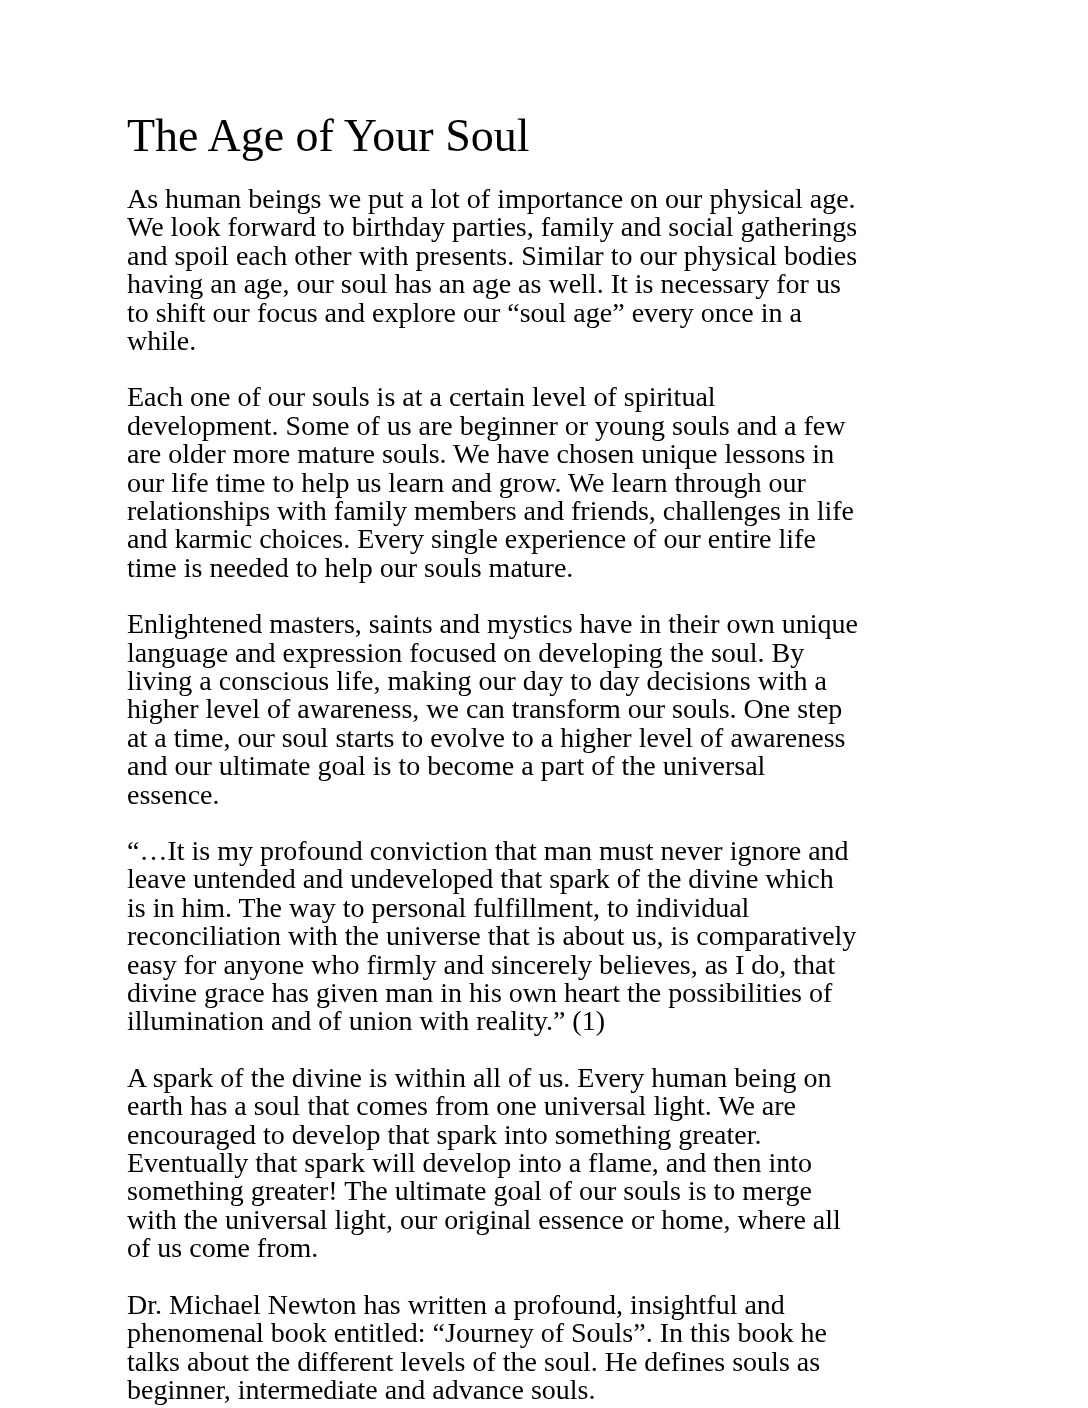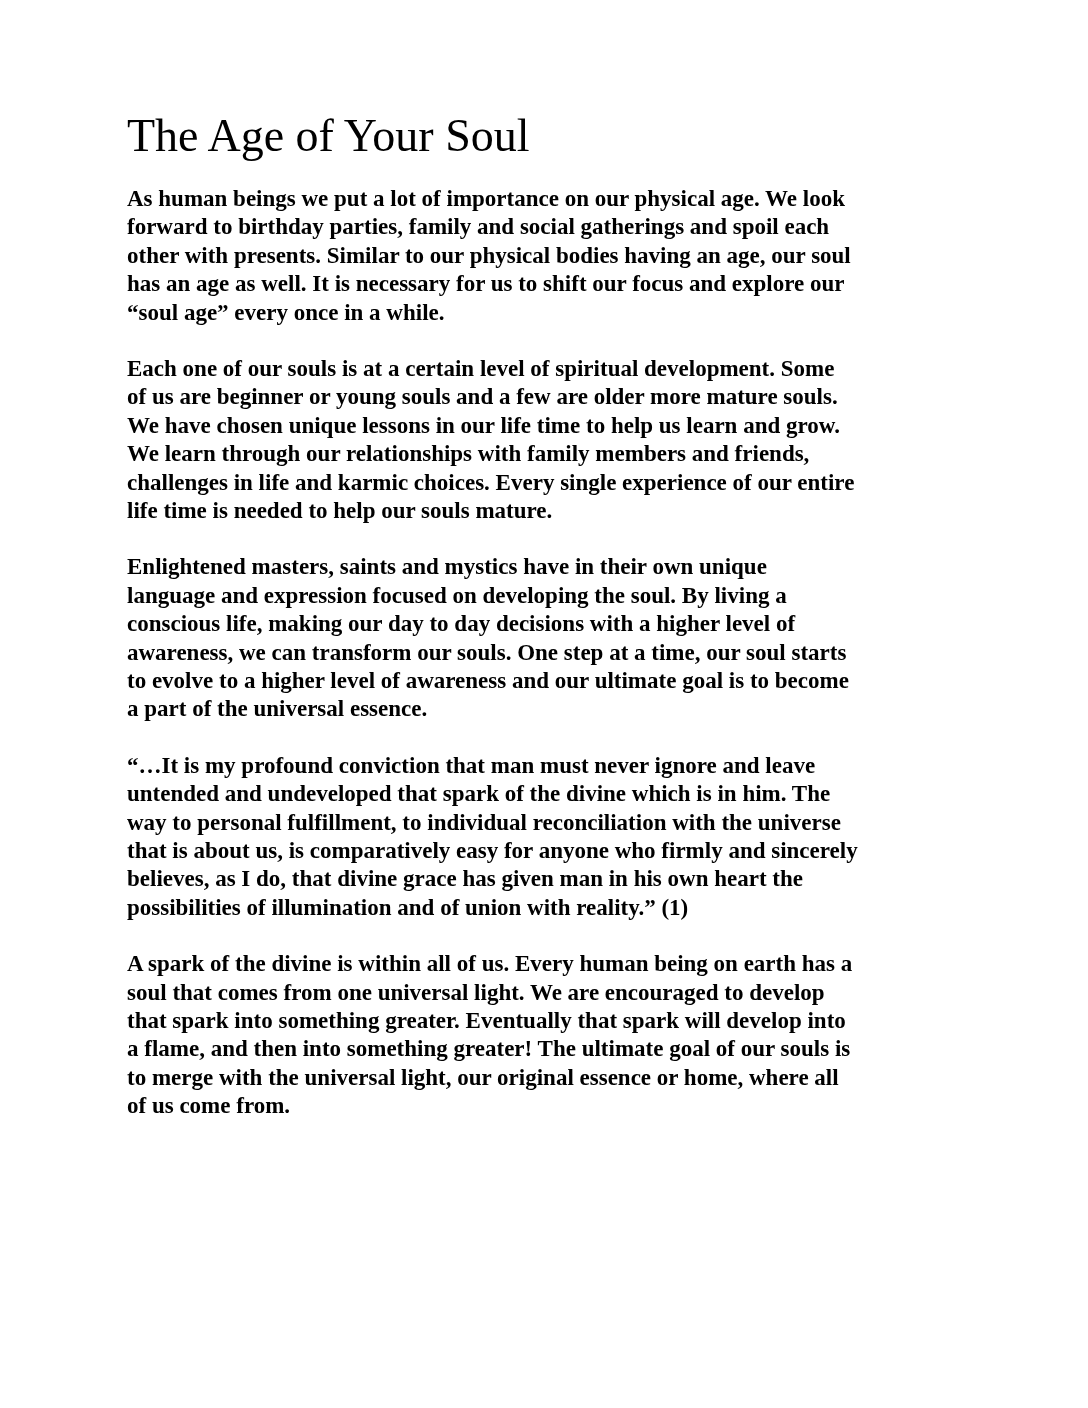--- a/index.html
+++ b/index.html
@@ -19,30 +19,30 @@
     overflow: hidden;
   }
   .doc-title {
     font-size: 46px;
     font-weight: 400;
     line-height: 1.15;
     margin: 0 0 22px 0;
     letter-spacing: 0;
   }
   .doc-paragraph {
-    font-size: 23px;
+    font-size: 28px;
     line-height: 28.4px;
     margin: 0 0 28px 0;
     text-align: left;
-    font-weight: bold;
   }
 </style>
 </head>
 <body>
 
 <div class="page">
   <h1 class="doc-title">The Age of Your Soul</h1>
   <p class="doc-paragraph">As human beings we put a lot of importance on our physical age. We look forward to birthday parties, family and social gatherings and spoil each other with presents. Similar to our physical bodies having an age, our soul has an age as well. It is necessary for us to shift our focus and explore our “soul age” every once in a while.</p>
   <p class="doc-paragraph">Each one of our souls is at a certain level of spiritual development. Some of us are beginner or young souls and a few are older more mature souls. We have chosen unique lessons in our life time to help us learn and grow. We learn through our relationships with family members and friends, challenges in life and karmic choices. Every single experience of our entire life time is needed to help our souls mature.</p>
   <p class="doc-paragraph">Enlightened masters, saints and mystics have in their own unique language and expression focused on developing the soul. By living a conscious life, making our day to day decisions with a higher level of awareness, we can transform our souls. One step at a time, our soul starts to evolve to a higher level of awareness and our ultimate goal is to become a part of the universal essence.</p>
   <p class="doc-paragraph">“…It is my profound conviction that man must never ignore and leave untended and undeveloped that spark of the divine which is in him. The way to personal fulfillment, to individual reconciliation with the universe that is about us, is comparatively easy for anyone who firmly and sincerely believes, as I do, that divine grace has given man in his own heart the possibilities of illumination and of union with reality.” (1)</p>
   <p class="doc-paragraph">A spark of the divine is within all of us. Every human being on earth has a soul that comes from one universal light. We are encouraged to develop that spark into something greater. Eventually that spark will develop into a flame, and then into something greater! The ultimate goal of our souls is to merge with the universal light, our original essence or home, where all of us come from.</p>
+  <p class="doc-paragraph">Dr. Michael Newton has written a profound, insightful and phenomenal book entitled: “Journey of Souls”. In this book he talks about the different levels of the soul. He defines souls as beginner, intermediate and advance souls.</p>
 </div>
 
 </body></html>

